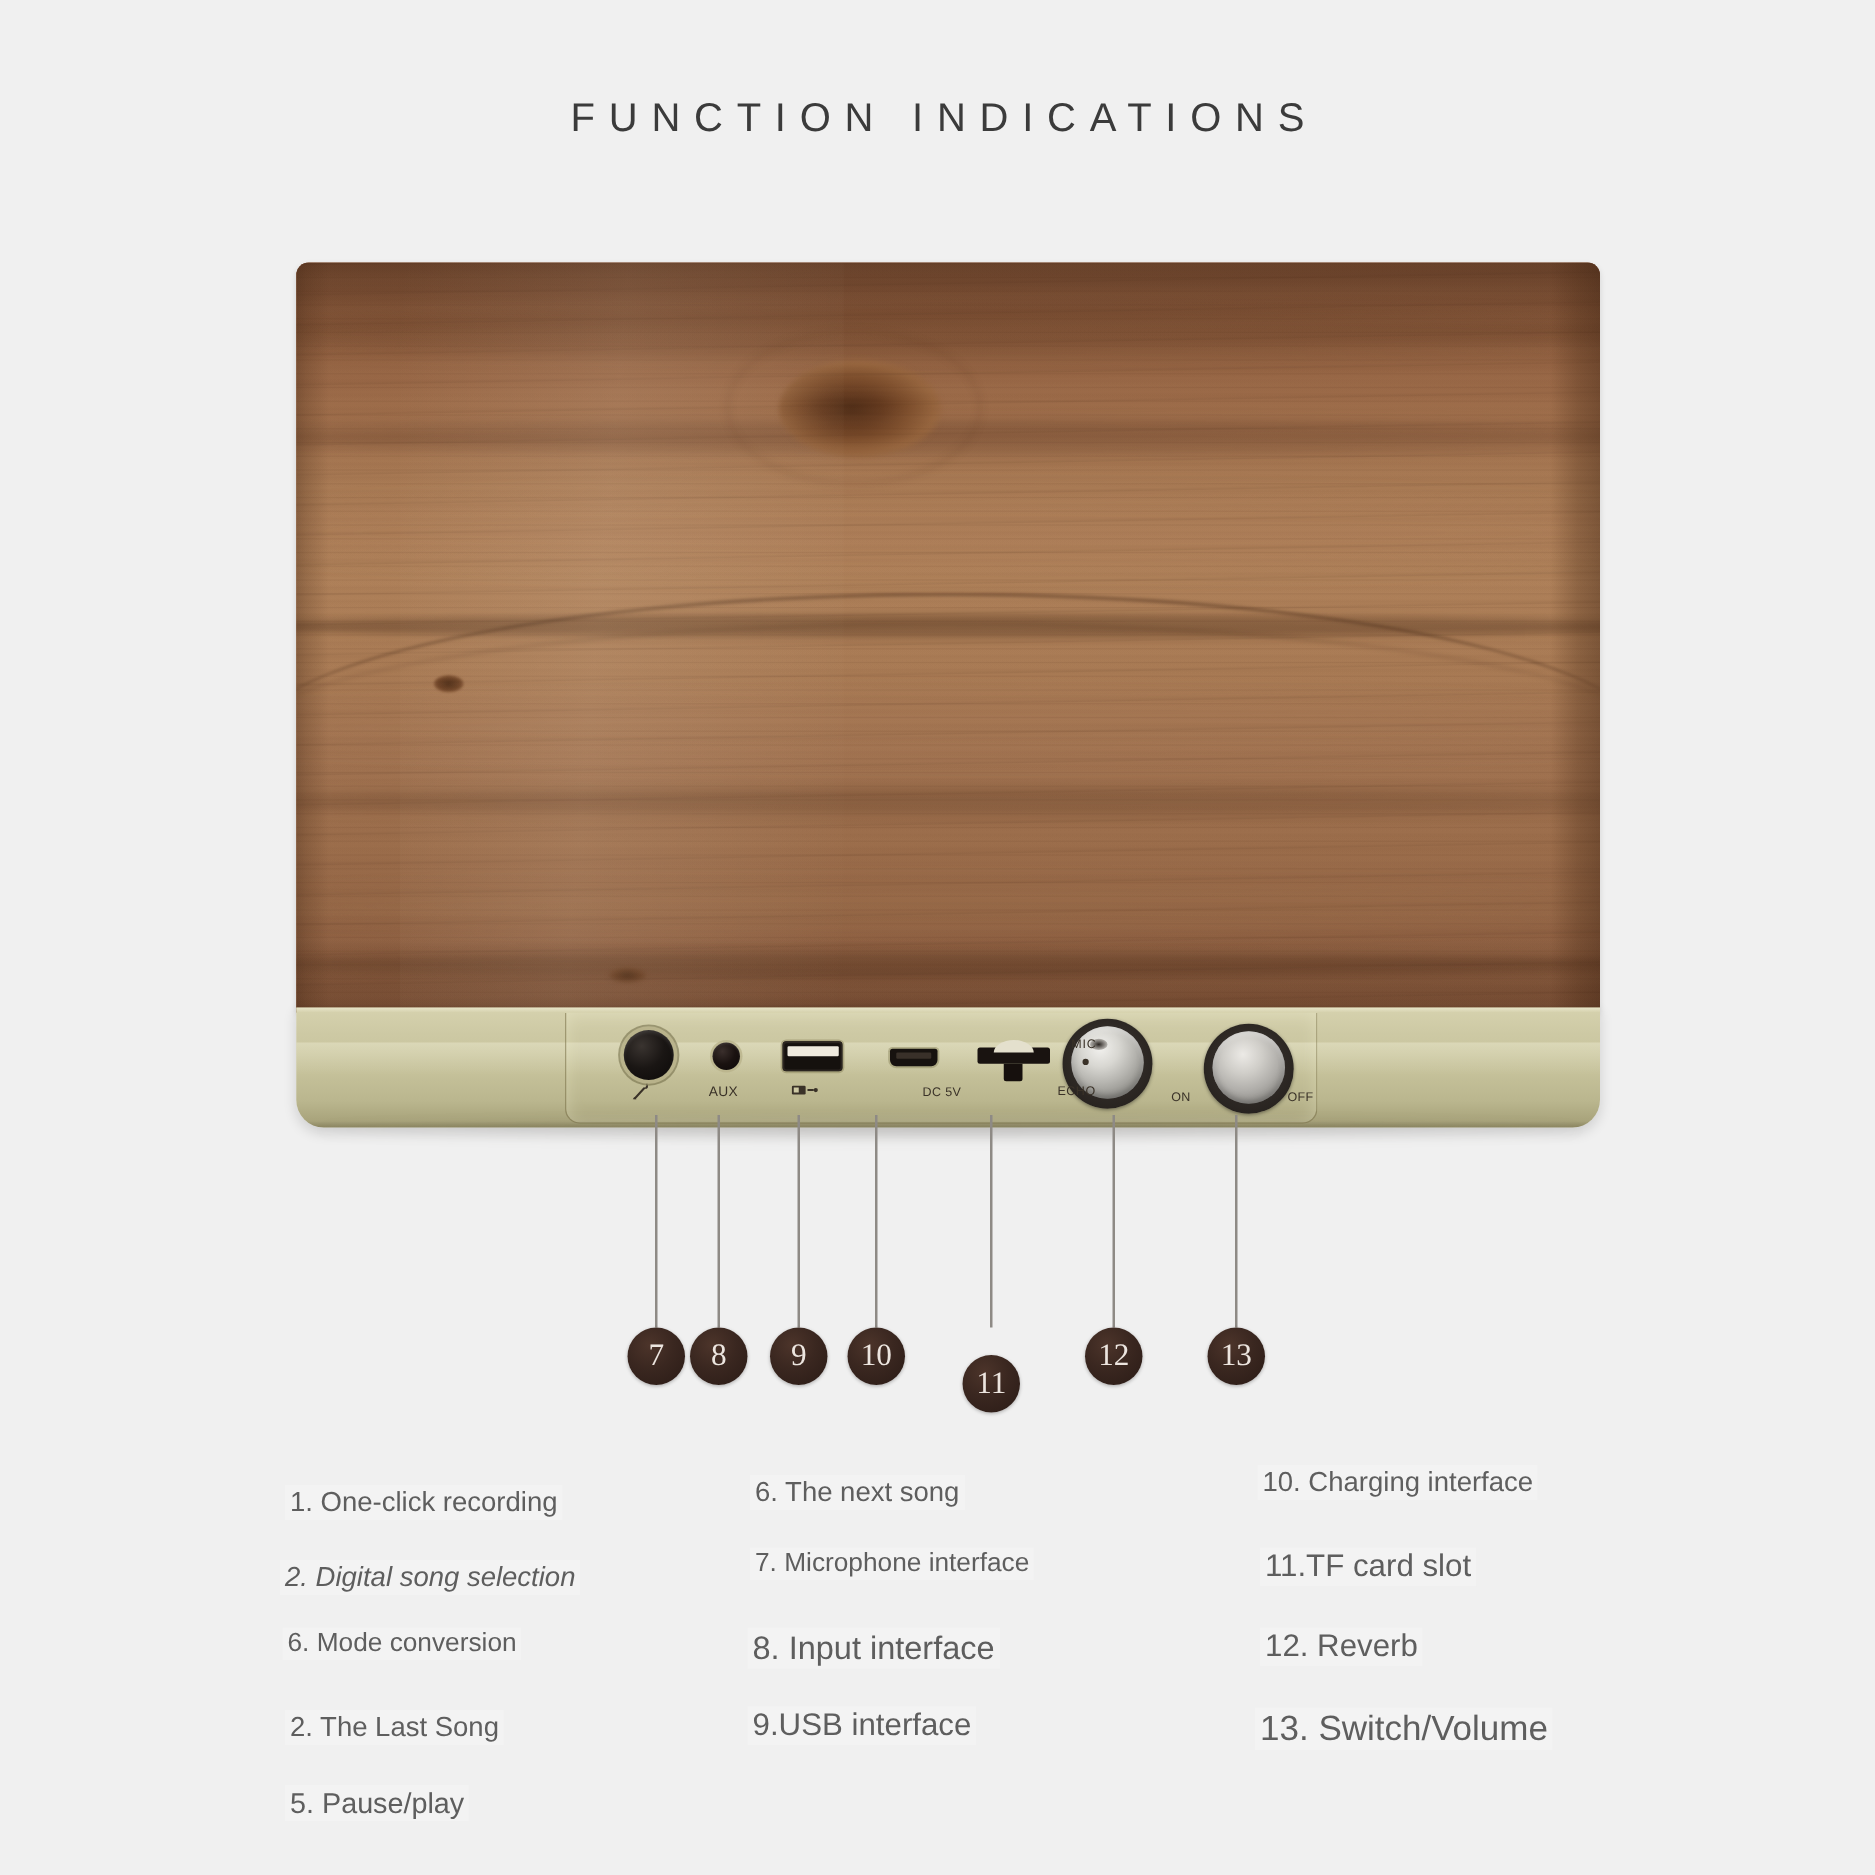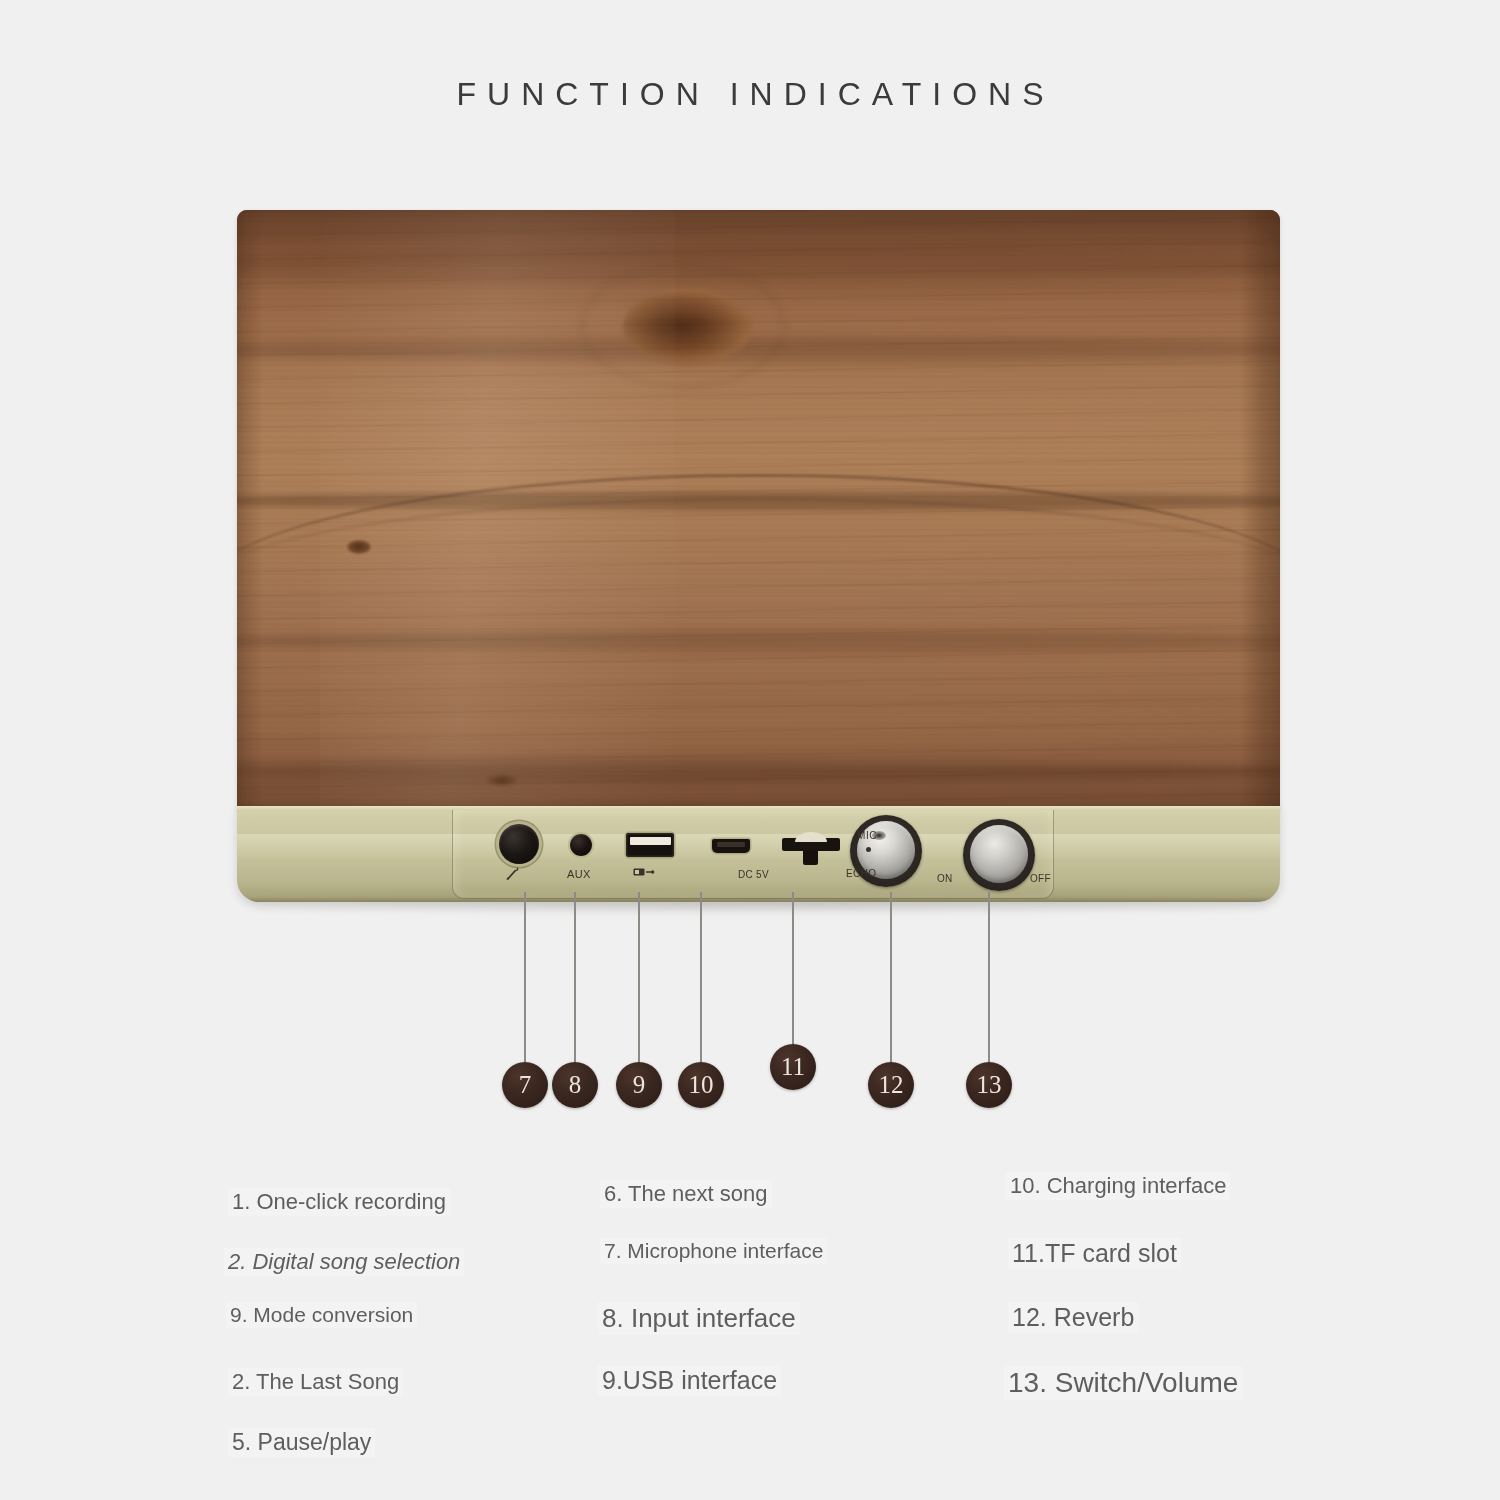--- a/index.html
+++ b/index.html
@@ -524,31 +524,31 @@
 <div id="callout-layer">
     <div class="callout-line" style="left: 524px; top: 892px; height: 170px;"></div>
     <div class="badge" style="left: 502px; top: 1062px;">7</div>
     <div class="callout-line" style="left: 574px; top: 892px; height: 170px;"></div>
     <div class="badge" style="left: 552px; top: 1062px;">8</div>
     <div class="callout-line" style="left: 638px; top: 892px; height: 170px;"></div>
     <div class="badge" style="left: 616px; top: 1062px;">9</div>
     <div class="callout-line" style="left: 700px; top: 892px; height: 170px;"></div>
     <div class="badge" style="left: 678px; top: 1062px;">10</div>
     <div class="callout-line" style="left: 792px; top: 892px; height: 170px;"></div>
-    <div class="badge" style="left: 770px; top: 1044px;">11</div>
+    <div class="badge" style="left: 770px; top: 1084px;">11</div>
     <div class="callout-line" style="left: 890px; top: 892px; height: 170px;"></div>
     <div class="badge" style="left: 868px; top: 1062px;">12</div>
     <div class="callout-line" style="left: 988px; top: 892px; height: 170px;"></div>
     <div class="badge" style="left: 966px; top: 1062px;">13</div>
   </div>
 
 <div id="legend-layer">
     <div class="legend-item" style="left: 228px; top: 1188px; font-size: 22px;">1. One-click recording</div>
     <div class="legend-item" style="left: 224px; top: 1248px; font-size: 22px; font-style: italic;">2. Digital song selection</div>
-    <div class="legend-item" style="left: 226px; top: 1302px; font-size: 21px;">9. Mode conversion</div>
+    <div class="legend-item" style="left: 226px; top: 1302px; font-size: 21px;">6. Mode conversion</div>
     <div class="legend-item" style="left: 228px; top: 1368px; font-size: 22px;">2. The Last Song</div>
     <div class="legend-item" style="left: 228px; top: 1428px; font-size: 23px; text-align: right;">5. Pause/play</div>
     <div class="legend-item" style="left: 600px; top: 1180px; font-size: 22px;">6. The next song</div>
     <div class="legend-item" style="left: 600px; top: 1238px; font-size: 21px;">7. Microphone interface</div>
     <div class="legend-item" style="left: 598px; top: 1302px; font-size: 26px;">8. Input interface</div>
     <div class="legend-item" style="left: 598px; top: 1365px; font-size: 25px;">9.USB interface</div>
     <div class="legend-item" style="left: 1006px; top: 1172px; font-size: 22px;">10. Charging interface</div>
     <div class="legend-item" style="left: 1008px; top: 1238px; font-size: 25px;">11.TF card slot</div>
     <div class="legend-item" style="left: 1008px; top: 1302px; font-size: 25px;">12. Reverb</div>
     <div class="legend-item" style="left: 1004px; top: 1366px; font-size: 28px;">13. Switch/Volume</div>

